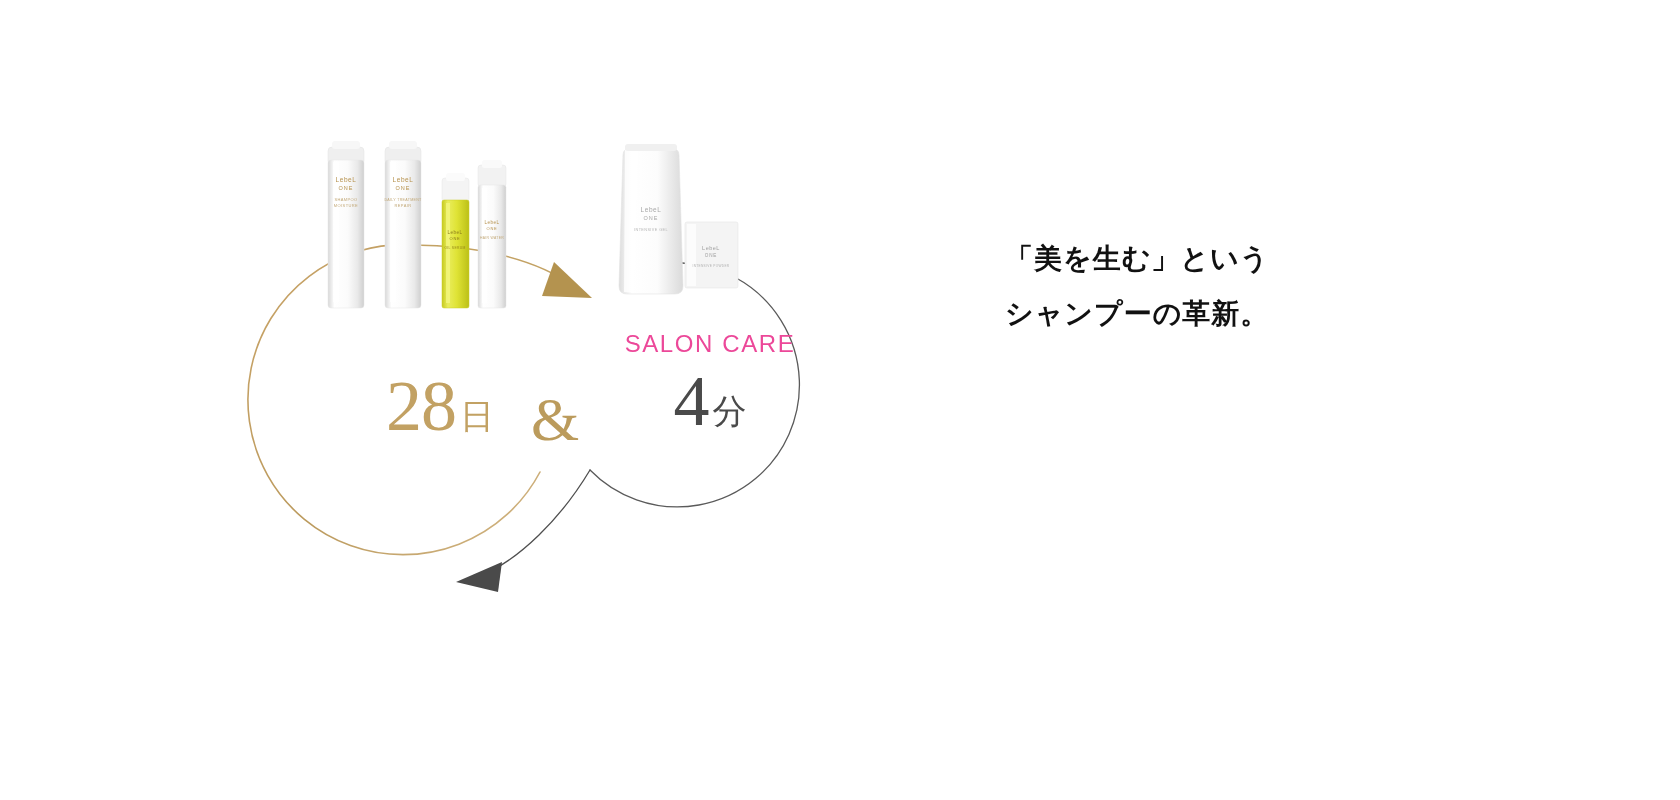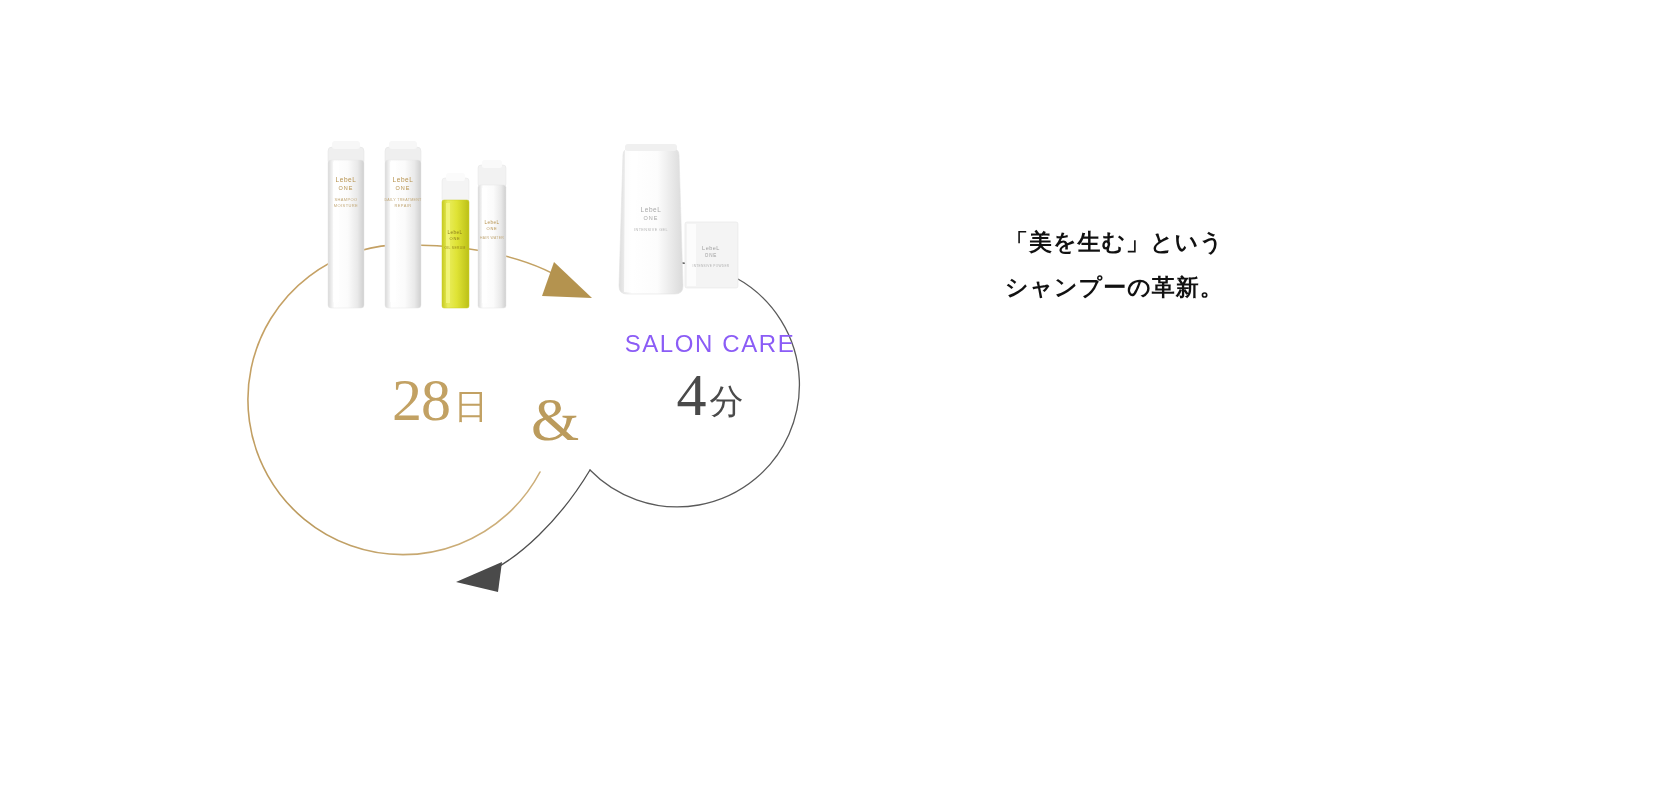--- a/index.html
+++ b/index.html
@@ -36,21 +36,21 @@
     font-weight:300;
   }
   .home-label {
     left:80px; top:228px; width:280px;
     color:#c2a163;
     font-size:25px;
     letter-spacing:2.0px;
   }
   .salon-label {
     left:350px; top:230px; width:280px;
-    color:#8b5cf6;
+    color:#ec4899;
     font-size:24px;
     letter-spacing:1.6px;
   }
 
   .home-figure, .salon-figure {
     position:absolute;
     display:flex;
     align-items:baseline;
     justify-content:center;
     white-space:nowrap;
@@ -59,21 +59,21 @@
     left:80px; top:270px; width:280px;
     color:#c2a163;
   }
   .salon-figure {
     left:350px; top:265px; width:280px;
     color:#4a4a4a;
   }
   .big-num {
     font-family:"Liberation Serif", serif;
     font-weight:400;
-    font-size:60px;
+    font-size:72px;
     line-height:1;
     letter-spacing:-1px;
   }
   .unit {
     font-family:"Liberation Sans", sans-serif;
     font-weight:400;
     font-size:34px;
     line-height:1;
     margin-left:4px;
     position:relative;
@@ -87,24 +87,24 @@
     text-align:center;
     color:#bb9b5c;
     font-family:"Liberation Serif", serif;
     font-size:62px;
     line-height:1;
   }
 
   
   .copy-main {
     position:absolute;
-    left:1005px; top:220px;
+    left:1005px; top:232px;
     width:420px;
     color:#111;
-    font-size:23px;
+    font-size:28px;
     font-weight:700;
     line-height:1.95;
     letter-spacing:1px;
   }
   .copy-sub {
     position:absolute;
     left:1005px; top:422px;
     width:420px;
     color:#1c1c1c;
     font-size:18px;

